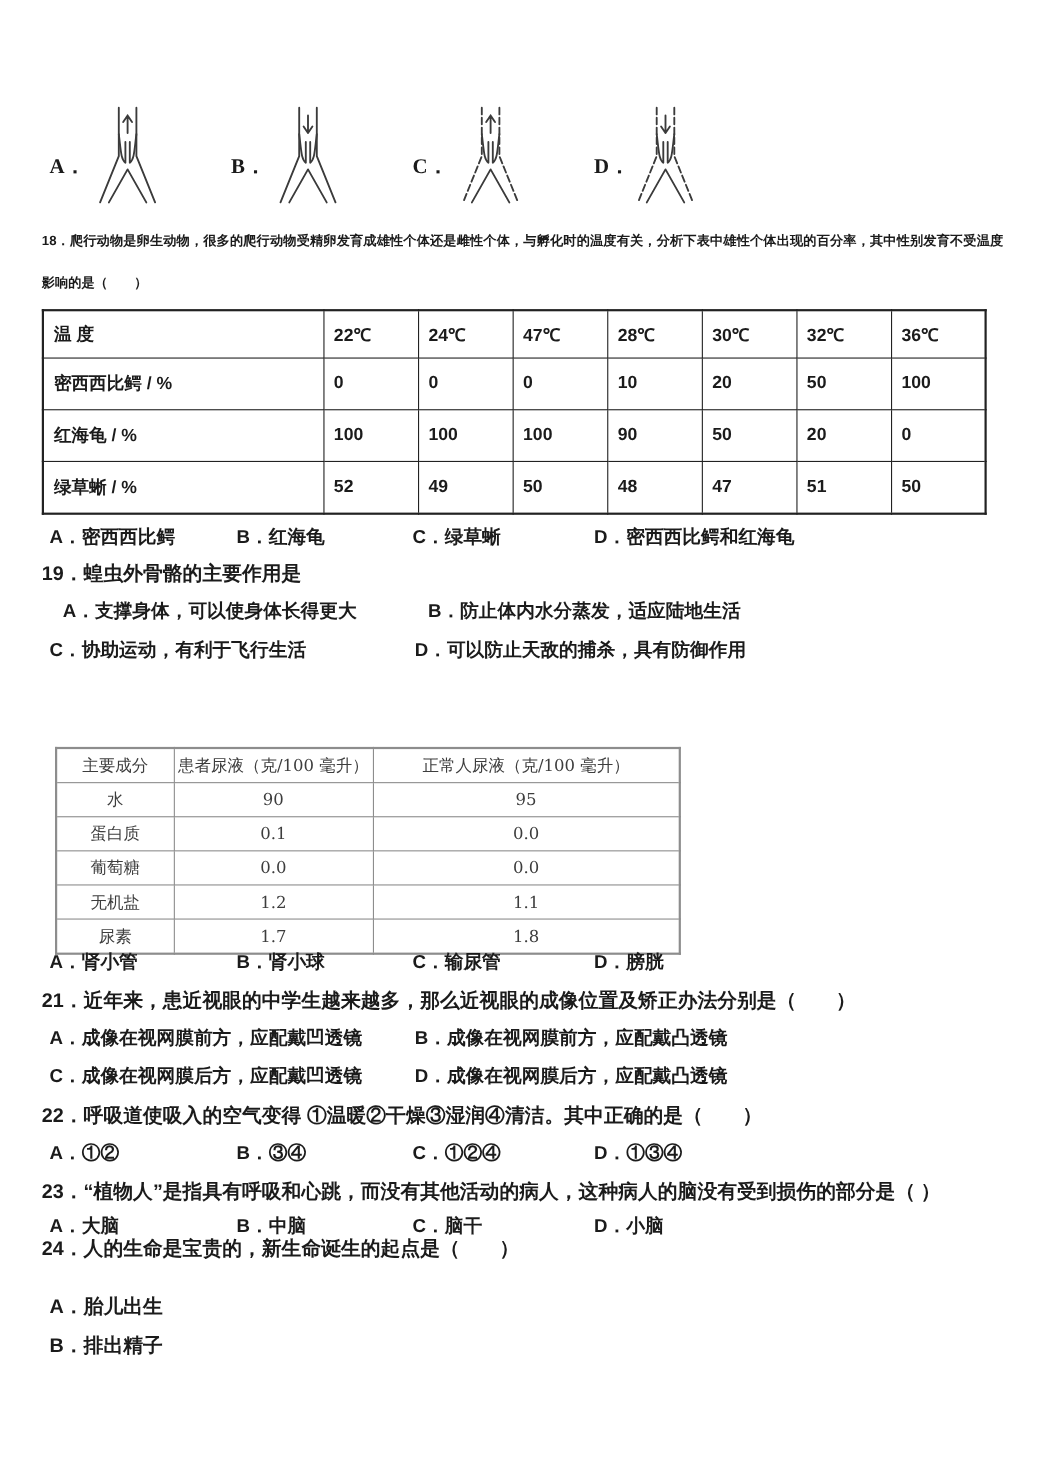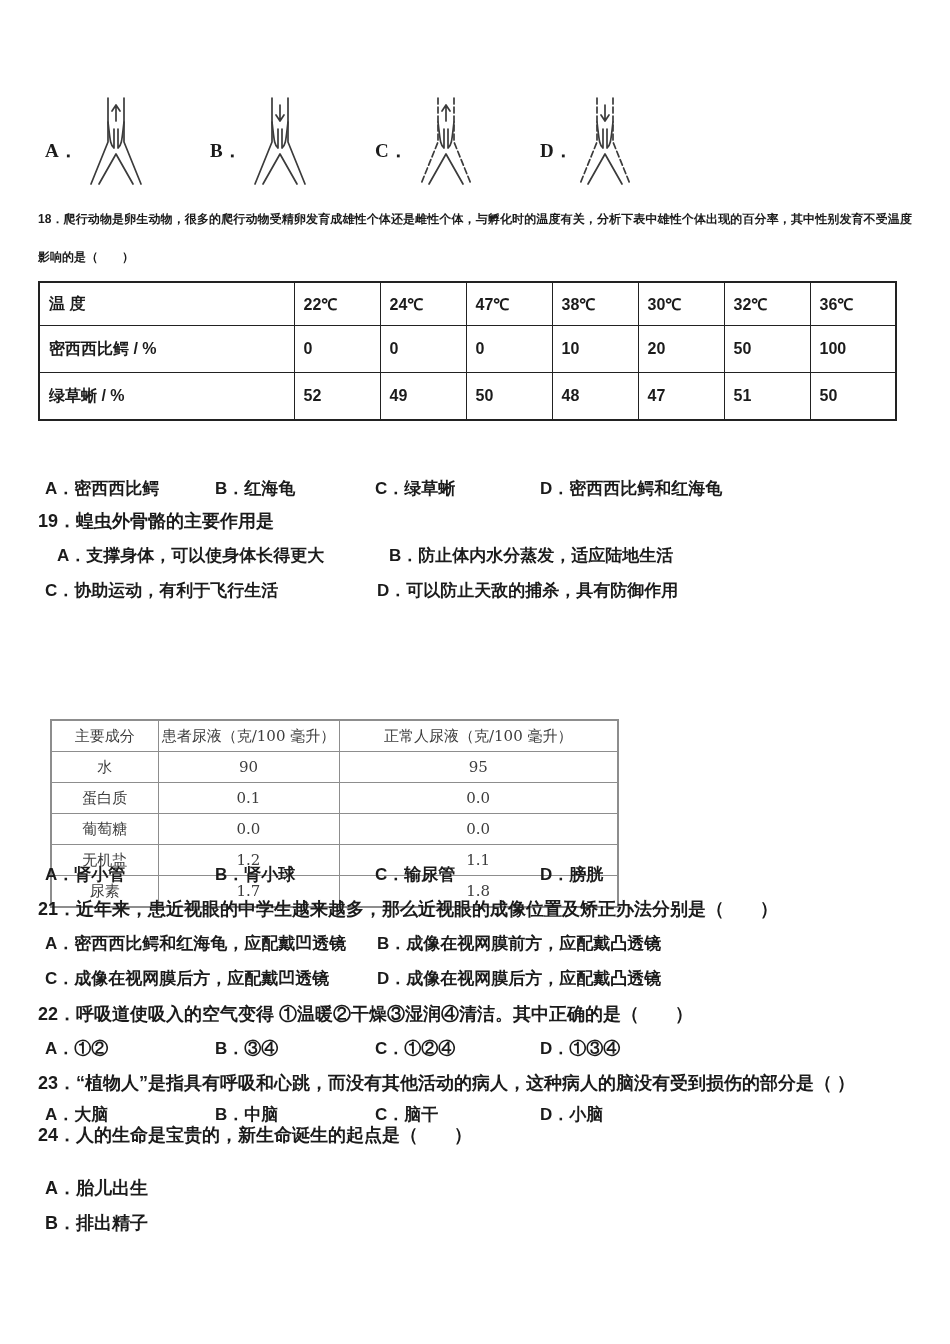--- a/index.html
+++ b/index.html
@@ -21,21 +21,21 @@
   .t18 td{
     border:1px solid #222;font-size:16px;font-weight:700;color:#1b1b1b;
     height:46px;vertical-align:middle;text-align:left;padding:0 2px 0 9px;
     overflow:hidden;white-space:nowrap;
   }
   .t18 tr.hdr td{height:42px;margin-top:15px;}
 
   
   .t20{
     border-collapse:collapse;table-layout:fixed;border:2px solid #8d8d8d;
-    font-family:"DejaVu Serif",serif;color:#3d3d3d;font-weight:400;margin-top:40px;
+    font-family:"DejaVu Serif",serif;color:#3d3d3d;font-weight:400;
   }
   .t20 td{
     border:1px solid #8d8d8d;font-size:15px;text-align:center;
     height:28px;vertical-align:middle;overflow:hidden;white-space:nowrap;
   }
 
   
   .fig-label{font-family:"Liberation Serif",serif;font-size:19px;font-weight:700;}
   .figure-svg path{stroke:#3b3b3b;stroke-width:1.7;fill:none;stroke-linecap:round;stroke-linejoin:round;}
   .figure-svg .ar-up,.figure-svg .ar-down{display:none;}
@@ -104,34 +104,44 @@
         <col style="width:86px">
         <col style="width:86px">
         <col style="width:86px">
       </colgroup>
     <tbody>
         <tr class="hdr">
       <td>温 度</td>
       <td>22℃</td>
       <td>24℃</td>
       <td>47℃</td>
-      <td>38℃</td>
+      <td>28℃</td>
       <td>30℃</td>
       <td>32℃</td>
       <td>36℃</td>
     </tr>
     <tr>
       <td>密西西比鳄 / %</td>
       <td>0</td>
       <td>0</td>
       <td>0</td>
       <td>10</td>
       <td>20</td>
       <td>50</td>
       <td>100</td>
+    </tr>
+    <tr>
+      <td>红海龟 / %</td>
+      <td>100</td>
+      <td>100</td>
+      <td>100</td>
+      <td>90</td>
+      <td>50</td>
+      <td>20</td>
+      <td>0</td>
     </tr>
     <tr>
       <td>绿草蜥 / %</td>
       <td>52</td>
       <td>49</td>
       <td>50</td>
       <td>48</td>
       <td>47</td>
       <td>51</td>
       <td>50</td>
@@ -199,21 +209,21 @@
 
   <div class="optrow" style="top:863px;">
     <span class="opt c1">A．肾小管</span>
     <span class="opt c2">B．肾小球</span>
     <span class="opt c3">C．输尿管</span>
     <span class="opt c4">D．膀胱</span>
   </div>
 
   <div class="abs tline" style="left:38px;top:897px;">21．近年来，患近视眼的中学生越来越多，那么近视眼的成像位置及矫正办法分别是（　　）</div>
   <div class="optrow" style="top:932px;">
-    <span class="opt c1">A．密西西比鳄和红海龟，应配戴凹透镜</span>
+    <span class="opt c1">A．成像在视网膜前方，应配戴凹透镜</span>
     <span class="opt w2">B．成像在视网膜前方，应配戴凸透镜</span>
   </div>
   <div class="optrow" style="top:967px;">
     <span class="opt c1">C．成像在视网膜后方，应配戴凹透镜</span>
     <span class="opt w2">D．成像在视网膜后方，应配戴凸透镜</span>
   </div>
 
   <div class="abs tline" style="left:38px;top:1002px;">22．呼吸道使吸入的空气变得 ①温暖②干燥③湿润④清洁。其中正确的是（　　）</div>
   <div class="optrow" style="top:1037px;text-align:center;">
     <span class="opt c1">A．①②</span>

